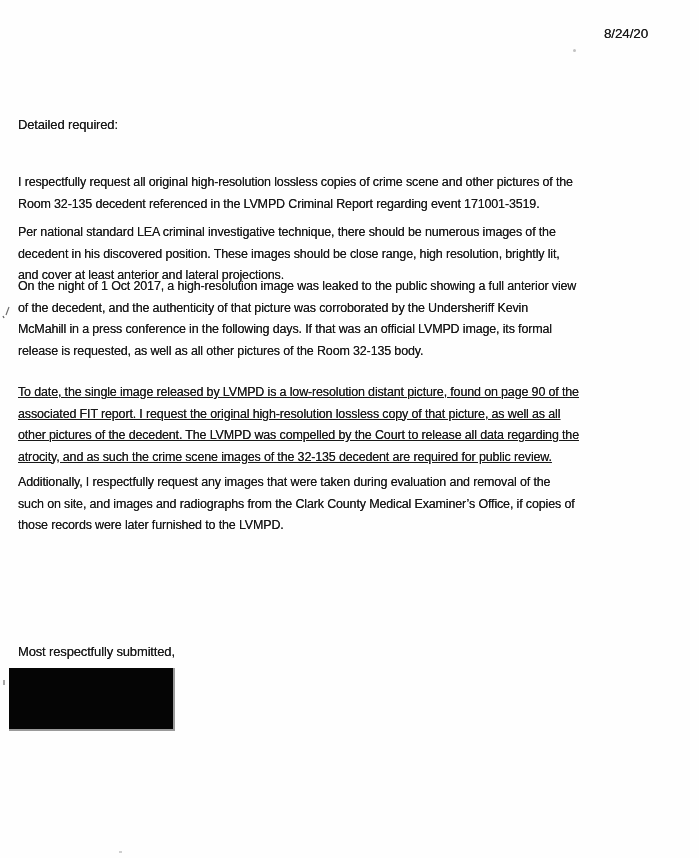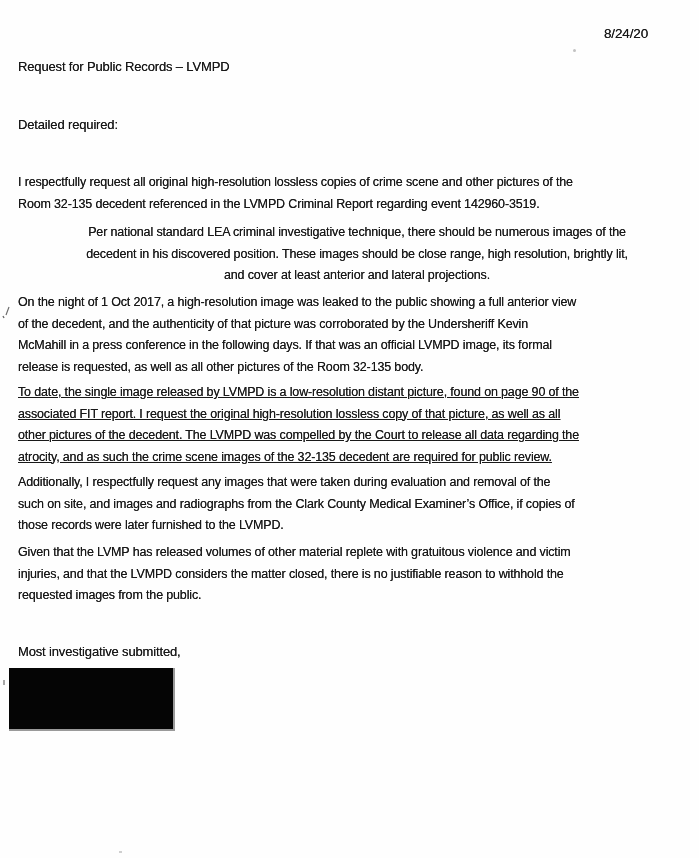--- a/index.html
+++ b/index.html
@@ -44,22 +44,22 @@
   .para {
     position: absolute;
     left: 18px;
     width: 678px;
     margin: 0;
     font-size: 12.5px;
     line-height: 21.5px;
     white-space: pre-line;
   }
   .para-1 { top: 172px; }
-  .para-2 { top: 222px; text-align: center; }
-  .para-3 { top: 292px; }
+  .para-2 { top: 222px; }
+  .para-3 { top: 276px; }
   .para-4 { top: 382px; text-decoration: underline; }
   .para-5 { top: 472px; }
   .para-6 { top: 542px; }
   .closing {
     position: absolute;
     left: 18px;
     top: 643px;
     font-size: 13px;
     line-height: 18px;
   }
@@ -109,26 +109,25 @@
 </style>
 </head>
 <body>
 
 <div class="page">
 
   <div class="date-line doc-text">8/24/20</div>
 
   <div class="artifact-dot-under-date"></div>
 
-  <div class="doc-title doc-text">Request for Public Records – LVMPD</div>
 
   <div class="doc-subtitle doc-text">Detailed required:</div>
 
   <p class="para para-1 doc-text">I respectfully request all original high-resolution lossless copies of crime scene and other pictures of the
-Room 32-135 decedent referenced in the LVMPD Criminal Report regarding event 142960-3519.</p>
+Room 32-135 decedent referenced in the LVMPD Criminal Report regarding event 171001-3519.</p>
 
   <p class="para para-2 doc-text">Per national standard LEA criminal investigative technique, there should be numerous images of the
 decedent in his discovered position. These images should be close range, high resolution, brightly lit,
 and cover at least anterior and lateral projections.</p>
 
   <span class="margin-mark">
     <svg width="12" height="16" viewBox="0 0 12 16">
       <path d="M2 11 L3 13" stroke="#6a6a6a" stroke-width="1.4" fill="none"></path>
       <path d="M8 2 L5 10" stroke="#6a6a6a" stroke-width="1.2" fill="none"></path>
     </svg>
@@ -141,25 +140,22 @@
 
   <p class="para para-4 doc-text">To date, the single image released by LVMPD is a low-resolution distant picture, found on page 90 of the
 associated FIT report.  I request the original high-resolution lossless copy of that picture, as well as all
 other pictures of the decedent. The LVMPD was compelled by the Court to release all data regarding the
 atrocity, and as such the crime scene images of the 32-135 decedent are required for public review.</p>
 
   <p class="para para-5 doc-text">Additionally, I respectfully request any images that were taken during evaluation and removal of the
 such on site, and images and radiographs from the Clark County Medical Examiner’s Office, if copies of
 those records were later furnished to the LVMPD.</p>
 
-  <p class="para para-6 doc-text">Given that the LVMP has released volumes of other material replete with gratuitous violence and victim
-injuries, and that the LVMPD considers the matter closed, there is no justifiable reason to withhold the
-requested images from the public.</p>
 
-  <div class="closing doc-text">Most investigative submitted,</div>
+  <div class="closing doc-text">Most respectfully submitted,</div>
 
   <div class="redaction-box"></div>
 
   <div class="artifact-tick-left"></div>
 
   <div class="artifact-dot-bottom"></div>
 
 </div>
 
 </body></html>

